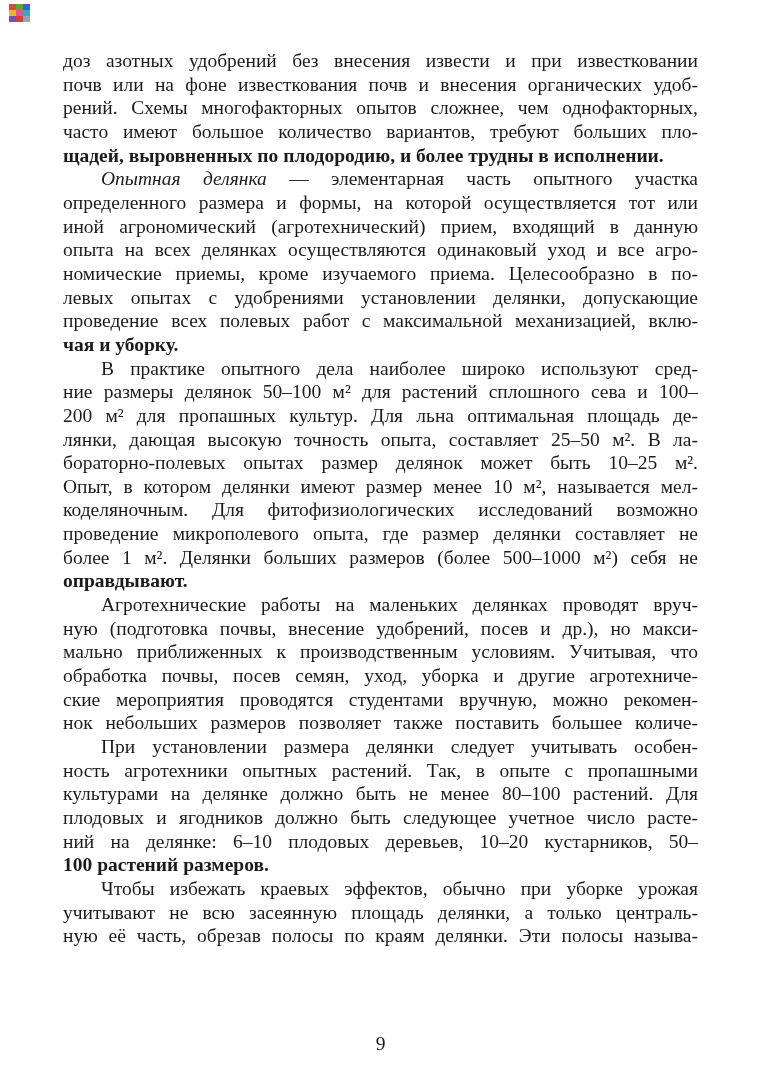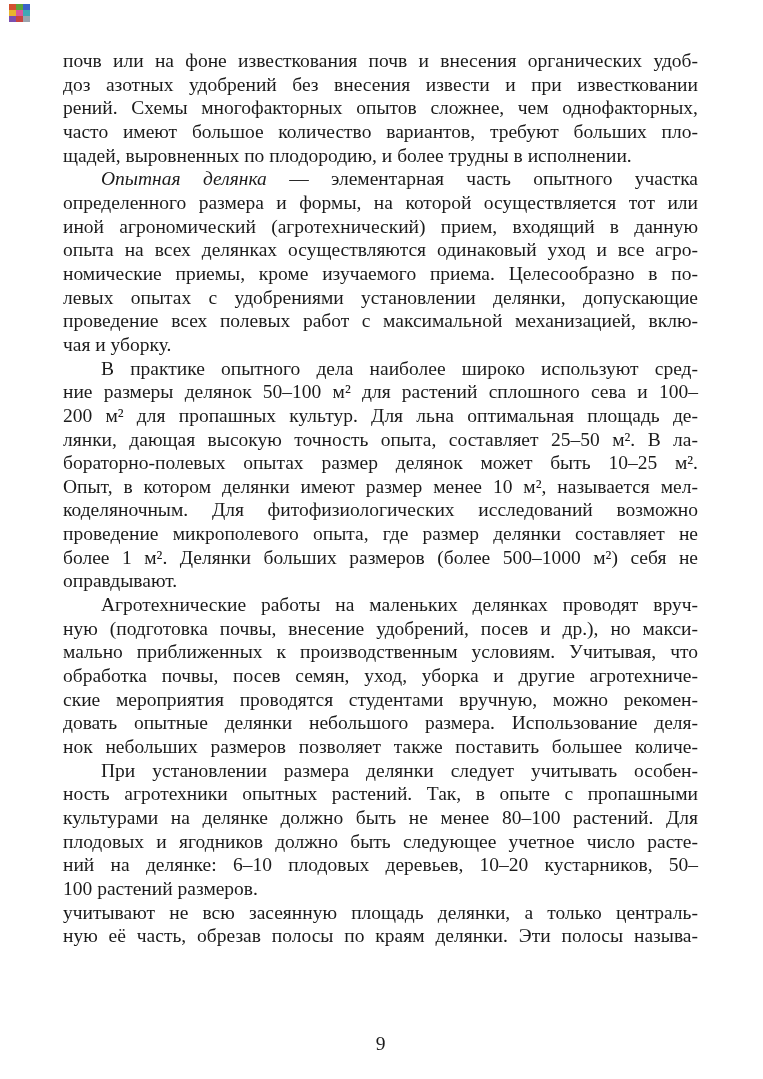--- a/index.html
+++ b/index.html
@@ -28,21 +28,21 @@
     width: 635px;
     font-size: 19.5px;
     line-height: 23.65px;
   }
   .para { margin: 0; padding: 0; }
   .line {
     text-align: justify;
     text-align-last: justify;
     white-space: nowrap;
   }
-  .line.last { text-align-last: left; }
+  .line.last { text-align-last: left; font-weight: bold; }
   .line.indent { text-indent: 38px; font-family: Liberation Serif, serif; }
   .it { font-style: italic; }
   .page-num {
     position: absolute;
     left: 63px;
     top: 1032px;
     width: 635px;
     text-align: center;
     font-size: 19.5px;
     line-height: 24px;
@@ -58,22 +58,22 @@
       <span style="background: rgb(58, 98, 201);"></span>
       <span style="background: rgb(232, 182, 44);"></span>
       <span style="background: rgb(216, 87, 155);"></span>
       <span style="background: rgb(63, 168, 181);"></span>
       <span style="background: rgb(122, 79, 176);"></span>
       <span style="background: rgb(201, 68, 63);"></span>
       <span style="background: rgb(154, 164, 174);"></span>
     </div>
   <div class="text-block">
       <div class="para">
+        <div class="line">доз азотных удобрений без внесения извести и при известковании</div>
         <div class="line">почв или на фоне известкования почв и внесения органических удоб-</div>
-        <div class="line">доз азотных удобрений без внесения извести и при известковании</div>
         <div class="line">рений. Схемы многофакторных опытов сложнее, чем однофакторных,</div>
         <div class="line">часто имеют большое количество вариантов, требуют больших пло-</div>
         <div class="line last">щадей, выровненных по плодородию, и более трудны в исполнении.</div>
       </div>
       <div class="para">
         <div class="line indent"><span class="it">Опытная делянка</span><span class=""> — элементарная часть опытного участка</span></div>
         <div class="line">определенного размера и формы, на которой осуществляется тот или</div>
         <div class="line">иной агрономический (агротехнический) прием, входящий в данную</div>
         <div class="line">опыта на всех делянках осуществляются одинаковый уход и все агро-</div>
         <div class="line">номические приемы, кроме изучаемого приема. Целесообразно в по-</div>
@@ -92,30 +92,30 @@
         <div class="line">проведение микрополевого опыта, где размер делянки составляет не</div>
         <div class="line">более 1 м². Делянки больших размеров (более 500–1000 м²) себя не</div>
         <div class="line last">оправдывают.</div>
       </div>
       <div class="para">
         <div class="line indent">Агротехнические работы на маленьких делянках проводят вруч-</div>
         <div class="line">ную (подготовка почвы, внесение удобрений, посев и др.), но макси-</div>
         <div class="line">мально приближенных к производственным условиям. Учитывая, что</div>
         <div class="line">обработка почвы, посев семян, уход, уборка и другие агротехниче-</div>
         <div class="line">ские мероприятия проводятся студентами вручную, можно рекомен-</div>
-        <div class="line">довать опытные делянки небольшого размера. Использование деля-</div>
         <div class="line">нок небольших размеров позволяет также поставить большее количе-</div>
       </div>
       <div class="para">
         <div class="line indent">При установлении размера делянки следует учитывать особен-</div>
         <div class="line">ность агротехники опытных растений. Так, в опыте с пропашными</div>
         <div class="line">культурами на делянке должно быть не менее 80–100 растений. Для</div>
         <div class="line">плодовых и ягодников должно быть следующее учетное число расте-</div>
         <div class="line">ний на делянке: 6–10 плодовых деревьев, 10–20 кустарников, 50–</div>
         <div class="line last">100 растений размеров.</div>
       </div>
       <div class="para">
+        <div class="line indent">Чтобы избежать краевых эффектов, обычно при уборке урожая</div>
         <div class="line">учитывают не всю засеянную площадь делянки, а только централь-</div>
         <div class="line">ную её часть, обрезав полосы по краям делянки. Эти полосы называ-</div>
       </div>
     </div>
   <div class="page-num">9</div>
 </div>
 
 </body></html>

